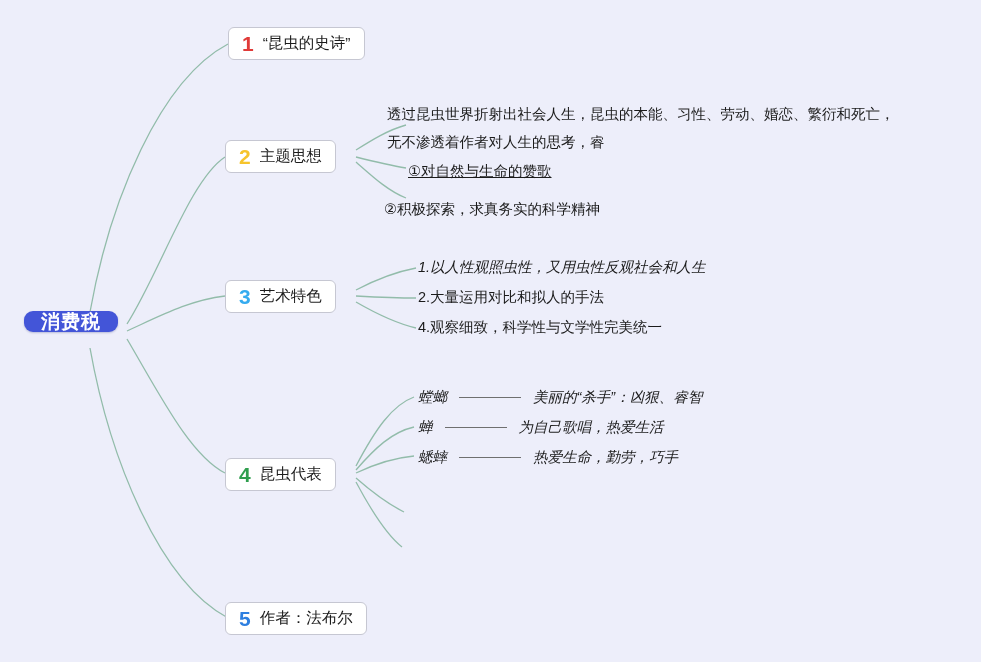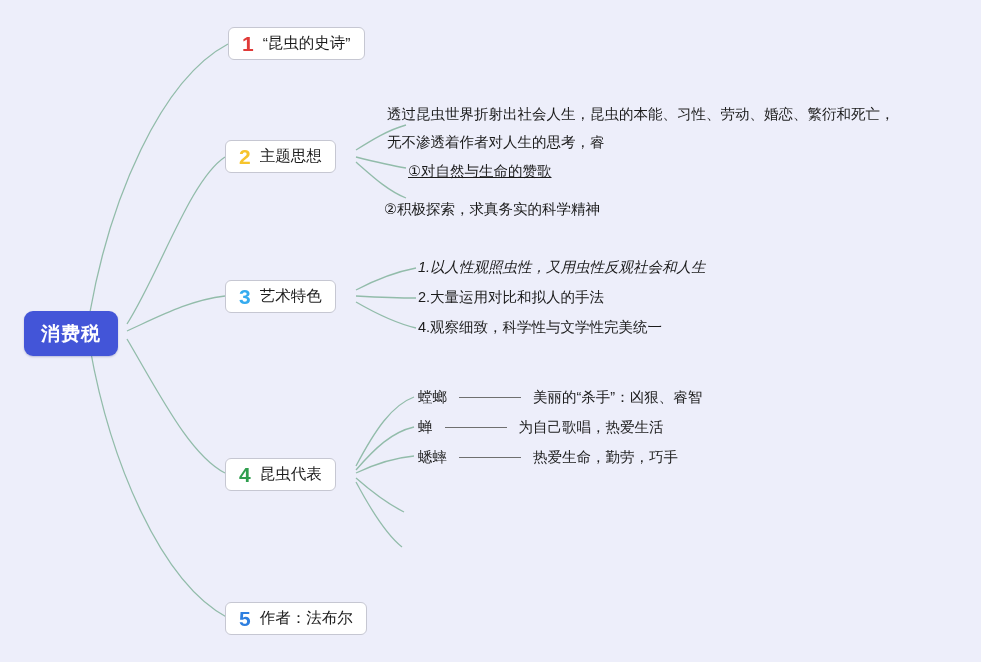--- a/index.html
+++ b/index.html
@@ -19,21 +19,21 @@
   svg.links path { fill: none; stroke: #92bcaa; stroke-width: 1.3px; }
 
   .root-node {
     position: absolute;
     left: 24px; top: 311px;
     background: #4355d8;
     color: #ffffff;
     font-weight: bold;
     font-size: 19px;
     line-height: 1;
-    padding: 13px 17px;
+    padding: 1px 17px;
     border-radius: 9px;
     letter-spacing: 1px;
     box-shadow: 0 1px 2px rgba(30,40,120,.25);
     cursor: pointer;
   }
 
   .node {
     position: absolute;
     display: flex;
     align-items: center;
@@ -57,20 +57,21 @@
     cursor: pointer;
   }
   .rep-row {
     position: absolute;
     display: flex;
     align-items: center;
     font-size: 14.5px;
     color: #1b1b1b;
     white-space: nowrap;
     cursor: pointer;
+    font-style: italic;
   }
   .hline {
     display: inline-block;
     width: 62px;
     height: 0;
     border-top: 1.4px solid #6f6f6f;
     margin: 0 12px;
   }
 </style>
 </head>

